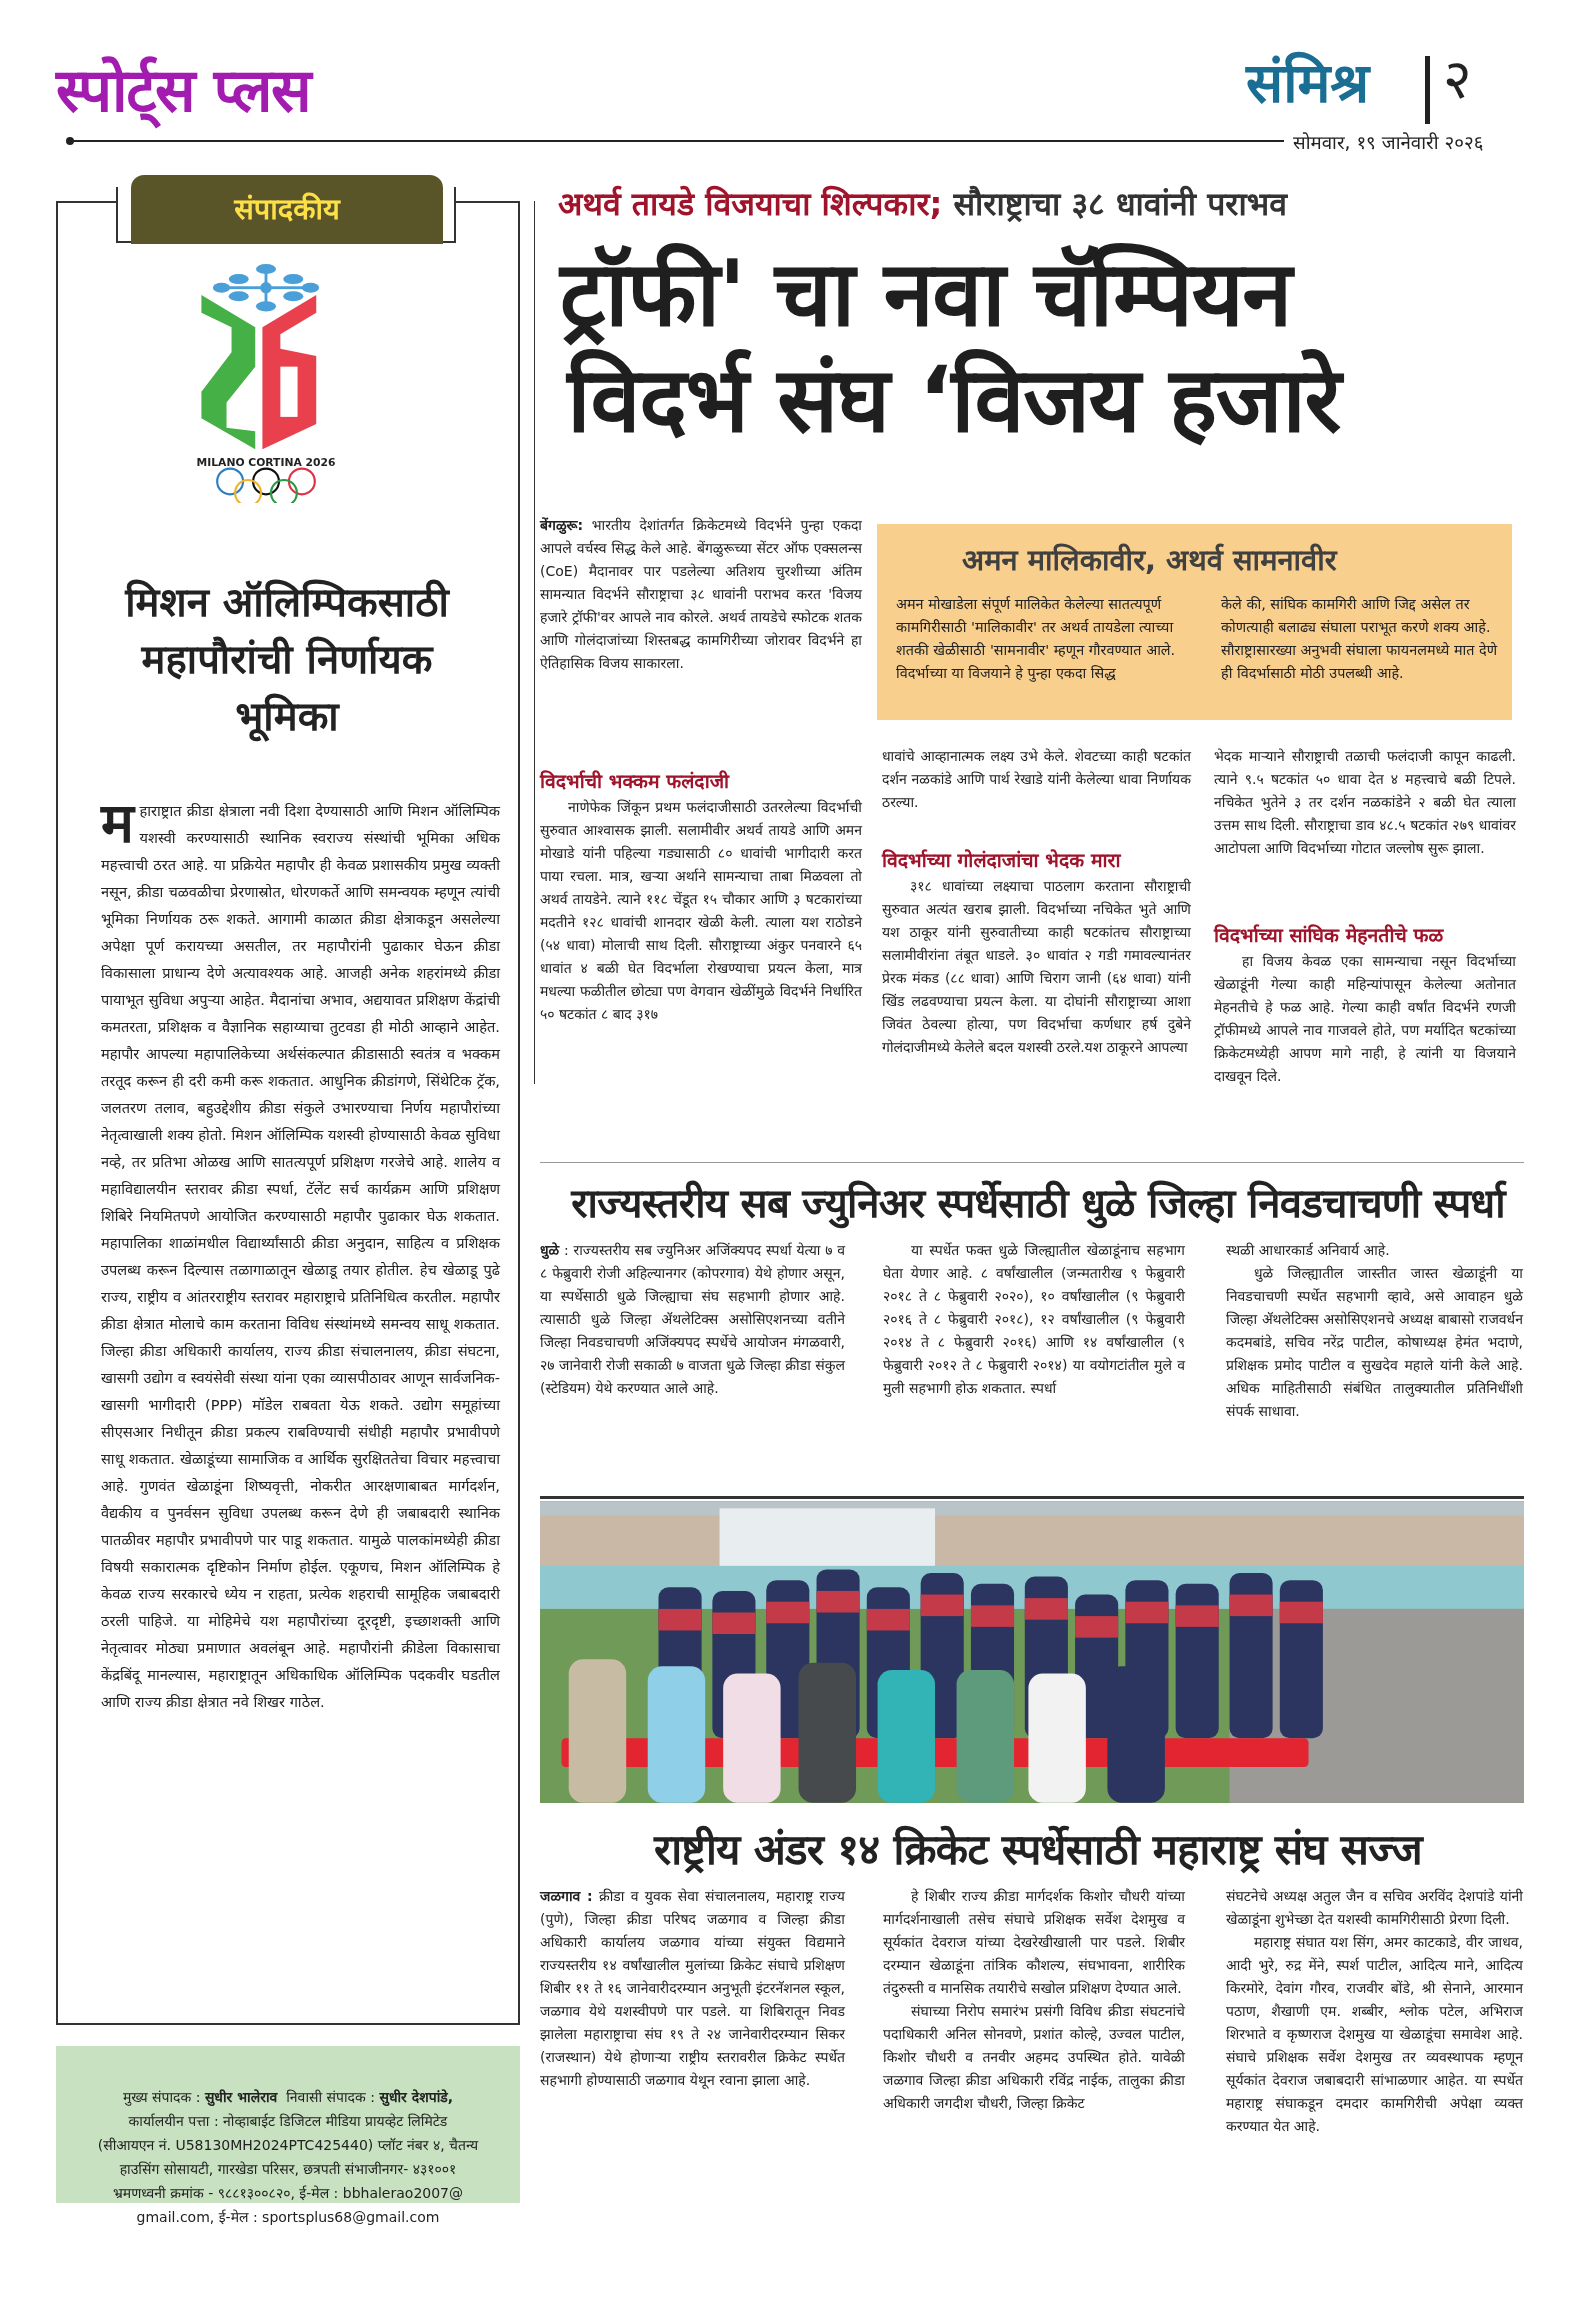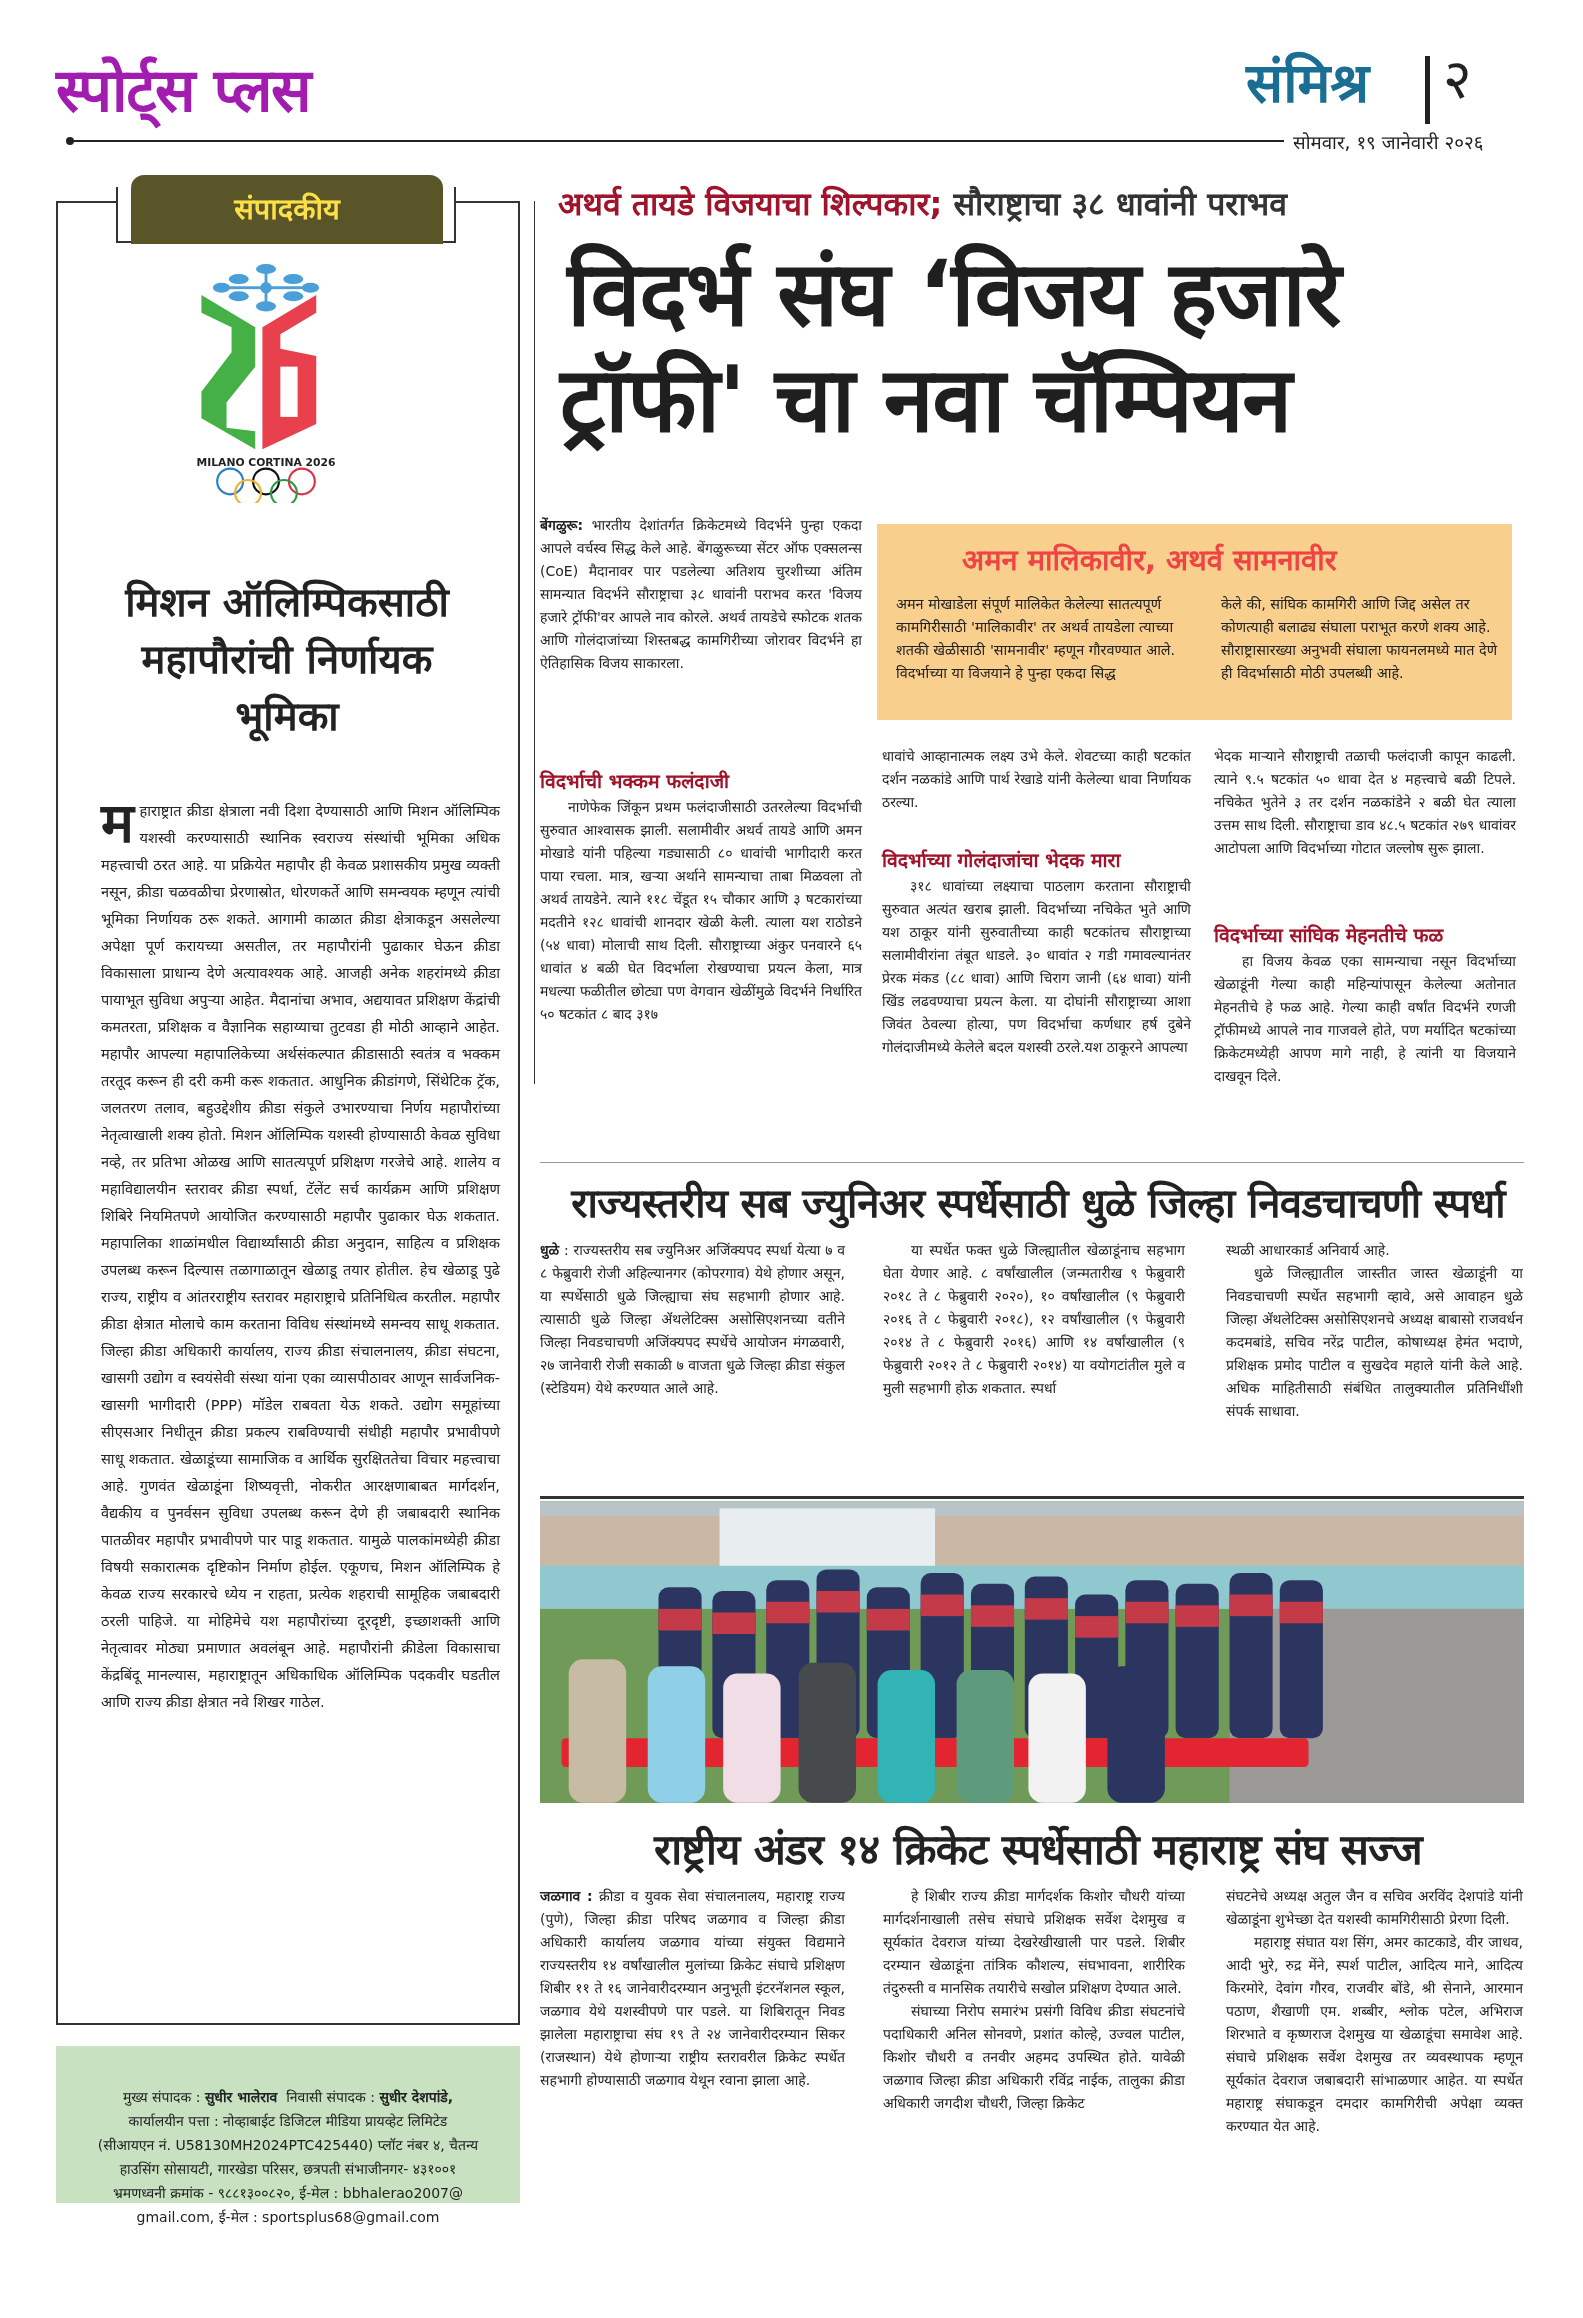--- a/index.html
+++ b/index.html
@@ -28,21 +28,21 @@
 .kicker{left:558px;top:188px;font-weight:bold;font-size:32px;white-space:nowrap;line-height:1;}
 .kicker .red{color:#a0142b;}
 .kicker .dark{color:#333;}
 .main-head{left:560px;top:241px;width:977px;font-weight:bold;font-size:90px;line-height:106px;color:#1f1f1f;letter-spacing:-1.4px;}
 .vline-left{left:534px;top:201px;width:1.4px;height:883px;background:#333;}
 .col{font-size:14px;line-height:23px;text-align:justify;color:#222;}
 .col b{font-weight:bold;}
 .subhead{font-weight:bold;font-size:19.4px;color:#a0142b;line-height:29px;}
 .indent{text-indent:2em;}
 .yellow-box{left:877px;top:524px;width:635px;height:196px;background:#f9cf8e;}
-.yb-title{left:962px;top:539px;font-weight:bold;font-size:29px;color:#ef4444;white-space:nowrap;}
+.yb-title{left:962px;top:539px;font-weight:bold;font-size:29px;color:#404040;white-space:nowrap;}
 .yb-col{font-size:14.4px;line-height:23px;color:#222;}
 .hr-mid{left:540px;top:1162px;width:984px;height:1.4px;background:#999;}
 .dh-head{left:546px;top:1178px;width:984px;font-weight:bold;font-size:40px;line-height:50px;text-align:center;color:#222;letter-spacing:-0.7px;white-space:nowrap;}
 .photo-rule{left:540px;top:1496px;width:984px;height:2.9px;background:#333;}
 .photo{left:540px;top:1501px;width:984px;height:302px;overflow:hidden;background:#7aa06a;}
 .mh-head{left:546px;top:1824px;width:984px;font-weight:bold;font-size:42px;line-height:52px;text-align:center;color:#222;letter-spacing:-0.7px;white-space:nowrap;}
 </style>
 </head>
 <body>
 
@@ -95,22 +95,22 @@
   <div>कार्यालयीन पत्ता : नोव्हाबाईट डिजिटल मीडिया प्रायव्हेट लिमिटेड</div>
   <div>(सीआयएन नं. U58130MH2024PTC425440) प्लॉट नंबर ४, चैतन्य</div>
   <div>हाउसिंग सोसायटी, गारखेडा परिसर, छत्रपती संभाजीनगर- ४३१००१</div>
   <div>भ्रमणध्वनी क्रमांक - ९८८१३००८२०, ई-मेल : bbhalerao2007@</div>
   <div>gmail.com, ई-मेल : sportsplus68@gmail.com</div>
 </div>
 
 <div class="abs vline-left"></div>
 <div class="abs kicker"><span class="red">अथर्व तायडे विजयाचा शिल्पकार;</span><span class="dark"> सौराष्ट्राचा ३८ धावांनी पराभव</span></div>
 <div class="abs main-head">
+  <div style="padding-left:0px">ट्रॉफी' चा नवा चॅम्पियन</div>
   <div style="padding-left:7.2px">विदर्भ संघ ‘विजय हजारे</div>
-  <div style="padding-left:0px">ट्रॉफी' चा नवा चॅम्पियन</div>
 </div>
 
 <div class="abs col" style="left:540px;top:514px;width:322px;">
   <b>बेंगळुरू:</b><span> भारतीय देशांतर्गत क्रिकेटमध्ये विदर्भने पुन्हा एकदा आपले वर्चस्व सिद्ध केले आहे. बेंगळुरूच्या सेंटर ऑफ एक्सलन्स (CoE) मैदानावर पार पडलेल्या अतिशय चुरशीच्या अंतिम सामन्यात विदर्भने सौराष्ट्राचा ३८ धावांनी पराभव करत 'विजय हजारे ट्रॉफी'वर आपले नाव कोरले. अथर्व तायडेचे स्फोटक शतक आणि गोलंदाजांच्या शिस्तबद्ध कामगिरीच्या जोरावर विदर्भने हा ऐतिहासिक विजय साकारला.</span>
 </div>
 
 <div class="abs yellow-box"></div>
 <div class="abs yb-title">अमन मालिकावीर, अथर्व सामनावीर</div>
 <div class="abs yb-col" style="left:896px;top:593px;width:287px;">अमन मोखाडेला संपूर्ण मालिकेत केलेल्या सातत्यपूर्ण कामगिरीसाठी 'मालिकावीर' तर अथर्व तायडेला त्याच्या शतकी खेळीसाठी 'सामनावीर' म्हणून गौरवण्यात आले. विदर्भाच्या या विजयाने हे पुन्हा एकदा सिद्ध</div>
 <div class="abs yb-col" style="left:1221px;top:593px;width:280px;">केले की, सांघिक कामगिरी आणि जिद्द असेल तर कोणत्याही बलाढ्य संघाला पराभूत करणे शक्य आहे. सौराष्ट्रासारख्या अनुभवी संघाला फायनलमध्ये मात देणे ही विदर्भासाठी मोठी उपलब्धी आहे.</div>

